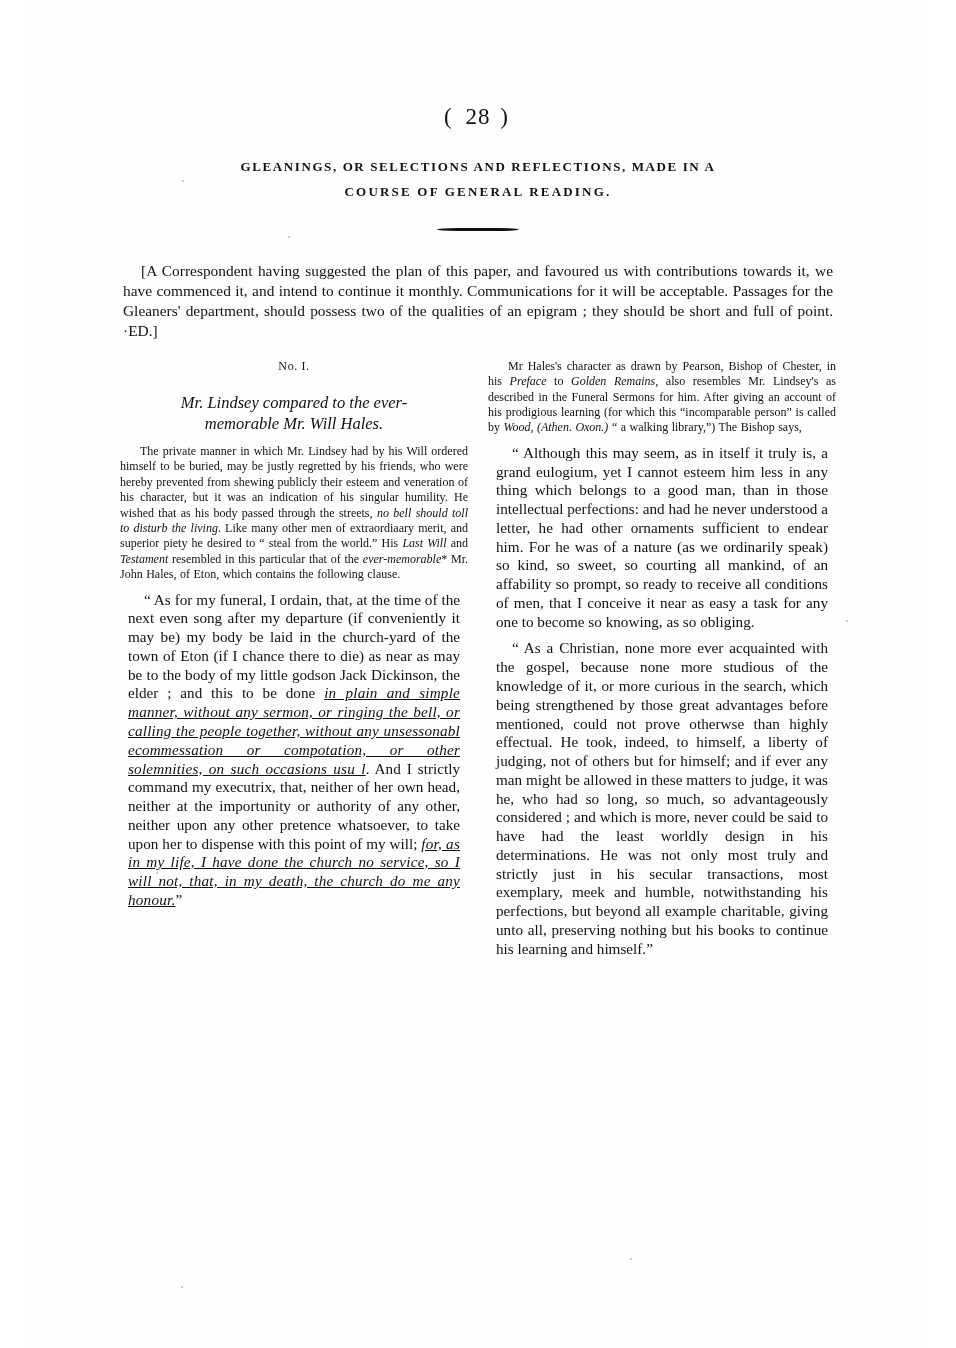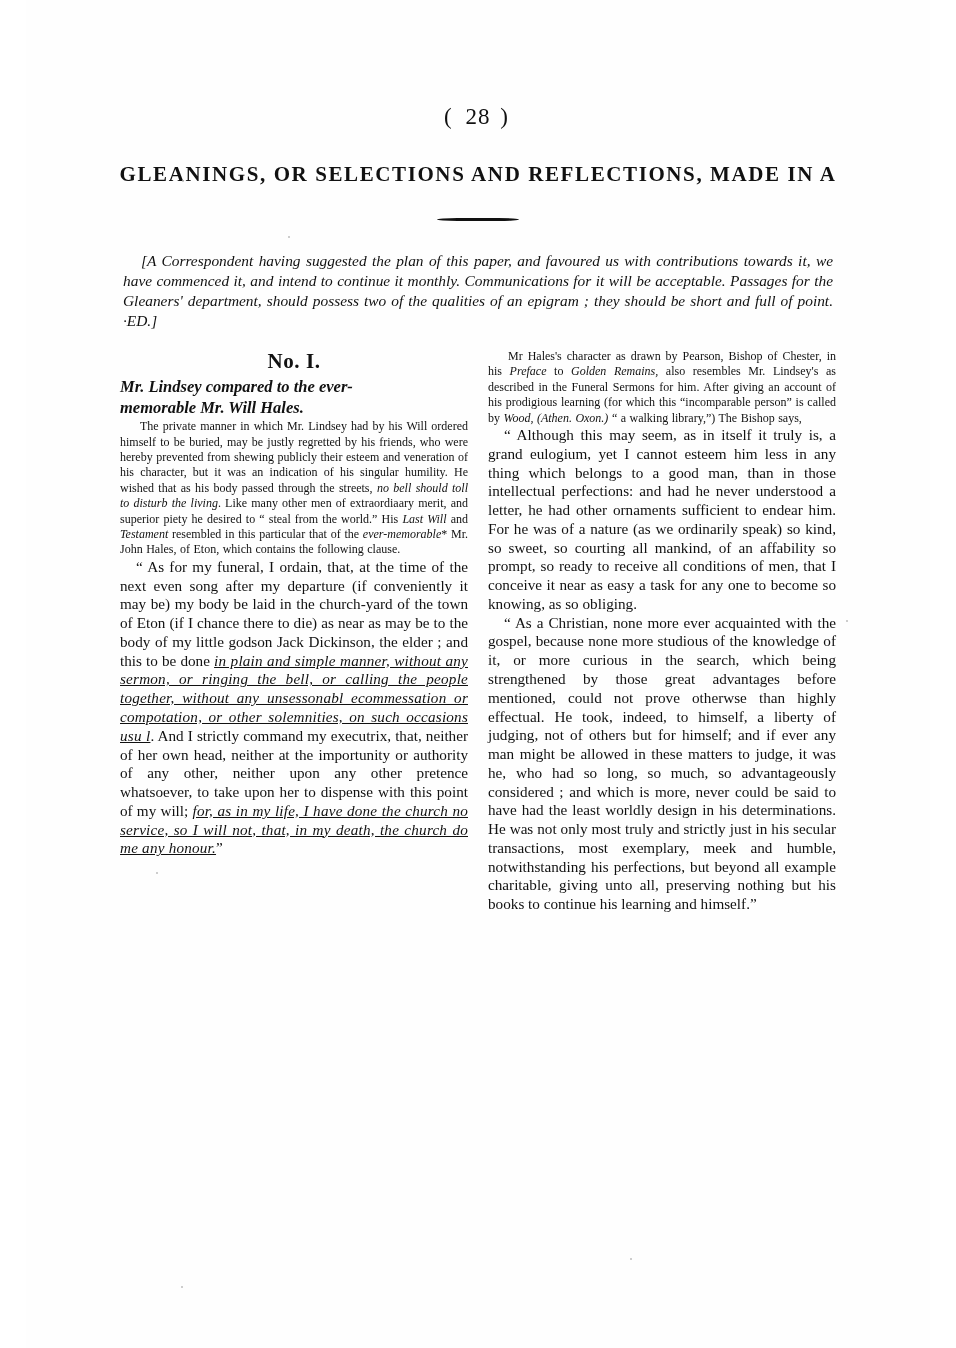--- a/index.html
+++ b/index.html
@@ -27,21 +27,21 @@
     font-size: 23px;
     letter-spacing: 4px;
     margin-top: 104px;
     font-family: "Liberation Serif", serif;
   }
   .folio .num { letter-spacing: 1px; }
 
   .running-head {
     text-align: center;
     margin-top: 24px;
-    font-size: 21px;
+    font-size: 13px;
     font-weight: bold;
     letter-spacing: 1.6px;
     line-height: 1.95;
     text-transform: uppercase;
     font-family: "Liberation Serif", serif;
   }
   .running-head .ln2 { letter-spacing: 2.2px; }
 
   .rule-wrap {
     text-align: center;
@@ -56,67 +56,65 @@
   }
 
   
   .ed-note {
     width: 710px;
     margin: 26px auto 0 auto;
     font-size: 15.4px;
     line-height: 1.30;
     text-align: justify;
     text-indent: 18px;
-    font-style: italic;
   }
 
   
   .columns {
     position: relative;
     width: 716px;
     margin: 18px auto 0 auto;
     display: flex;
     gap: 20px;
   }
   .col {
     width: 348px;
   }
 
   .section-no {
     text-align: center;
-    font-size: 21px;
-    font-weight: bold;
+    font-size: 12px;
+    font-weight: normal;
     letter-spacing: 0.6px;
-    margin-bottom: 2px;
+    margin-bottom: 18px;
   }
   .subject {
     font-style: italic;
     font-size: 16.5px;
     line-height: 1.28;
-    text-align: left;
-    margin-bottom: 1px;
-    font-weight: bold;
+    text-align: center;
+    margin-bottom: 10px;
   }
 
   
   p.big {
     font-size: 12px;
     line-height: 1.285;
     text-align: justify;
     text-indent: 20px;
     margin: 0;
     word-spacing: 0.5px;
   }
   
   p.small {
     font-size: 15.2px;
     line-height: 1.235;
     text-align: justify;
     text-indent: 16px;
-    margin: 0;
+    margin: 8px;
   }
   p.small.tight { text-indent: 16px; font-family: Liberation Serif, serif; }
 
   i.it { font-style: italic; }
   .scriptish {
     font-style: italic;
     letter-spacing: 0.2px;
     text-decoration: underline;
   }
 
@@ -135,20 +133,21 @@
 <div class="page">
 
   <div class="folio">
     <span>(</span>
     <span class="num">28</span>
     <span>)</span>
   </div>
 
   <div class="running-head">
     <div class="ln1">GLEANINGS, OR SELECTIONS AND REFLECTIONS, MADE IN A</div>
+    <div class="ln2">COURSE OF GENERAL READING.</div>
   </div>
 
   <div class="rule-wrap">
     <span class="rule"></span>
   </div>
 
   <div class="ed-note">[A Correspondent having suggested the plan of this paper, and favoured us with contributions towards it, we have commenced it, and intend to continue it monthly. Communications for it will be acceptable. Passages for the Gleaners' department, should possess two of the qualities of an epigram ; they should be short and full of point. ·ED.]</div>
 
   <div class="columns">
 

